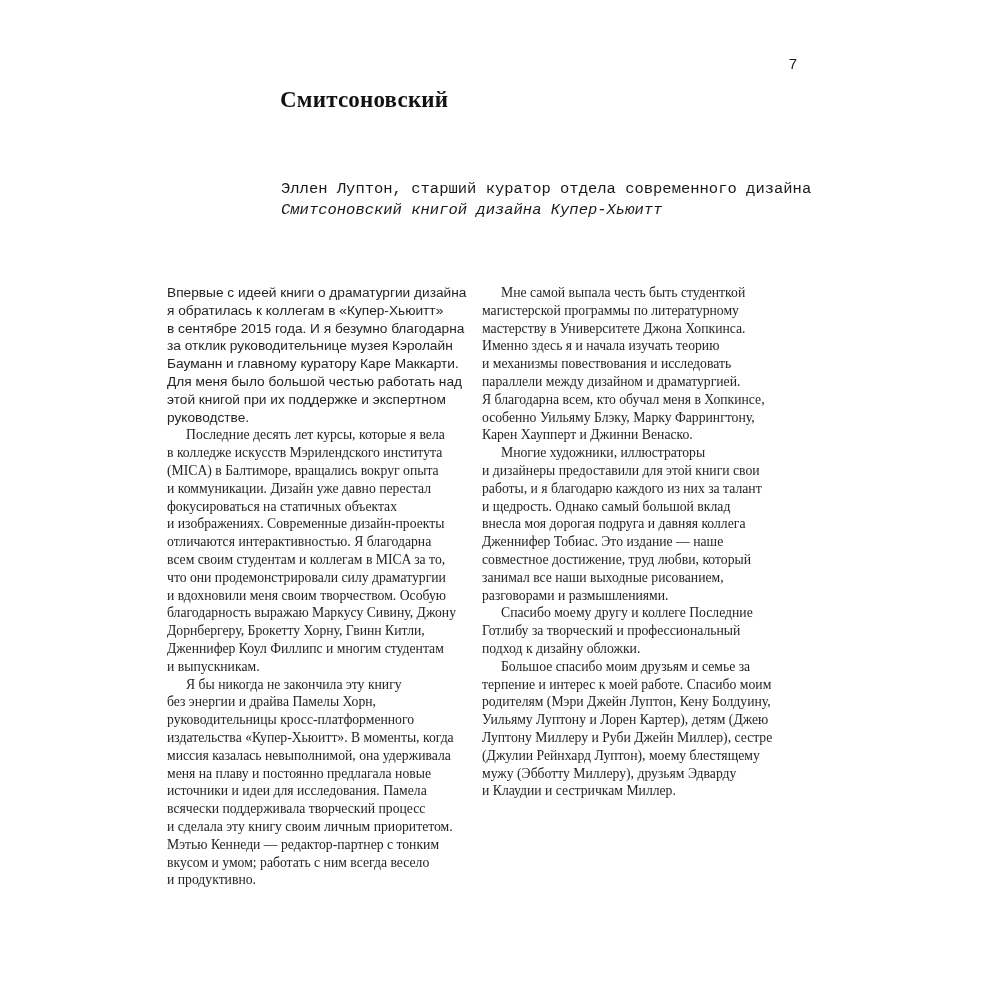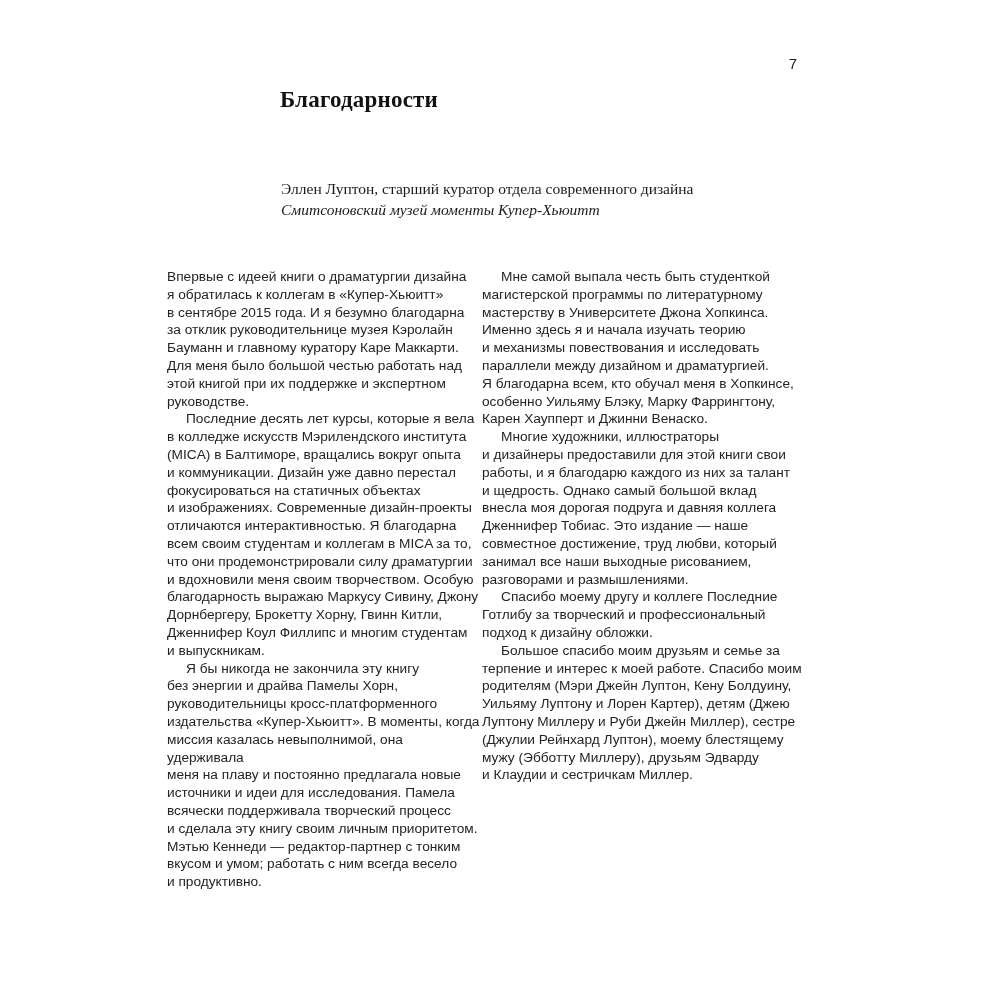--- a/index.html
+++ b/index.html
@@ -32,57 +32,58 @@
     font-family: "Liberation Serif", serif;
     font-weight: 700;
     font-size: 23px;
     letter-spacing: 0.2px;
     color: #121212;
   }
   .byline {
     position: absolute;
     left: 281px;
     top: 179px;
-    font-family: Liberation Serif, serif;
+    font-family: Liberation Mono, monospace;
     font-size: 15.5px;
     line-height: 20.5px;
     color: #1a1a1a;
   }
   .byline .museum {
     font-style: italic;
   }
   .col {
     position: absolute;
-    top: 268px;
+    top: 284px;
     font-size: 13.7px;
     line-height: 17.8px;
     color: #242424;
   }
   .col-left  { left: 167px; width: 314px; }
   .col-right { left: 482px; width: 332px; }
   p.para {
     margin: 0;
     white-space: pre-line;
   }
   p.para.indent {
     text-indent: 19px;
+    font-family: Liberation Serif, serif;
   }
 </style>
 </head>
 <body>
 
 <div class="page">
 
   <div class="page-number">7</div>
 
-  <h1 class="chapter-title">Благодарности</h1>
+  <h1 class="chapter-title">Смитсоновский</h1>
 
   <div class="byline">
     <div class="author">Эллен Луптон, старший куратор отдела современного дизайна</div>
-    <div class="museum">Смитсоновский музей моменты Купер-Хьюитт</div>
+    <div class="museum">Смитсоновский книгой дизайна Купер-Хьюитт</div>
   </div>
 
   <div class="col col-left">
     <p class="para">Впервые с идеей книги о драматургии дизайна
 я обратилась к коллегам в «Купер-Хьюитт»
 в сентябре 2015 года. И я безумно благодарна
 за отклик руководительнице музея Кэролайн
 Бауманн и главному куратору Каре Маккарти.
 Для меня было большой честью работать над
 этой книгой при их поддержке и экспертном

